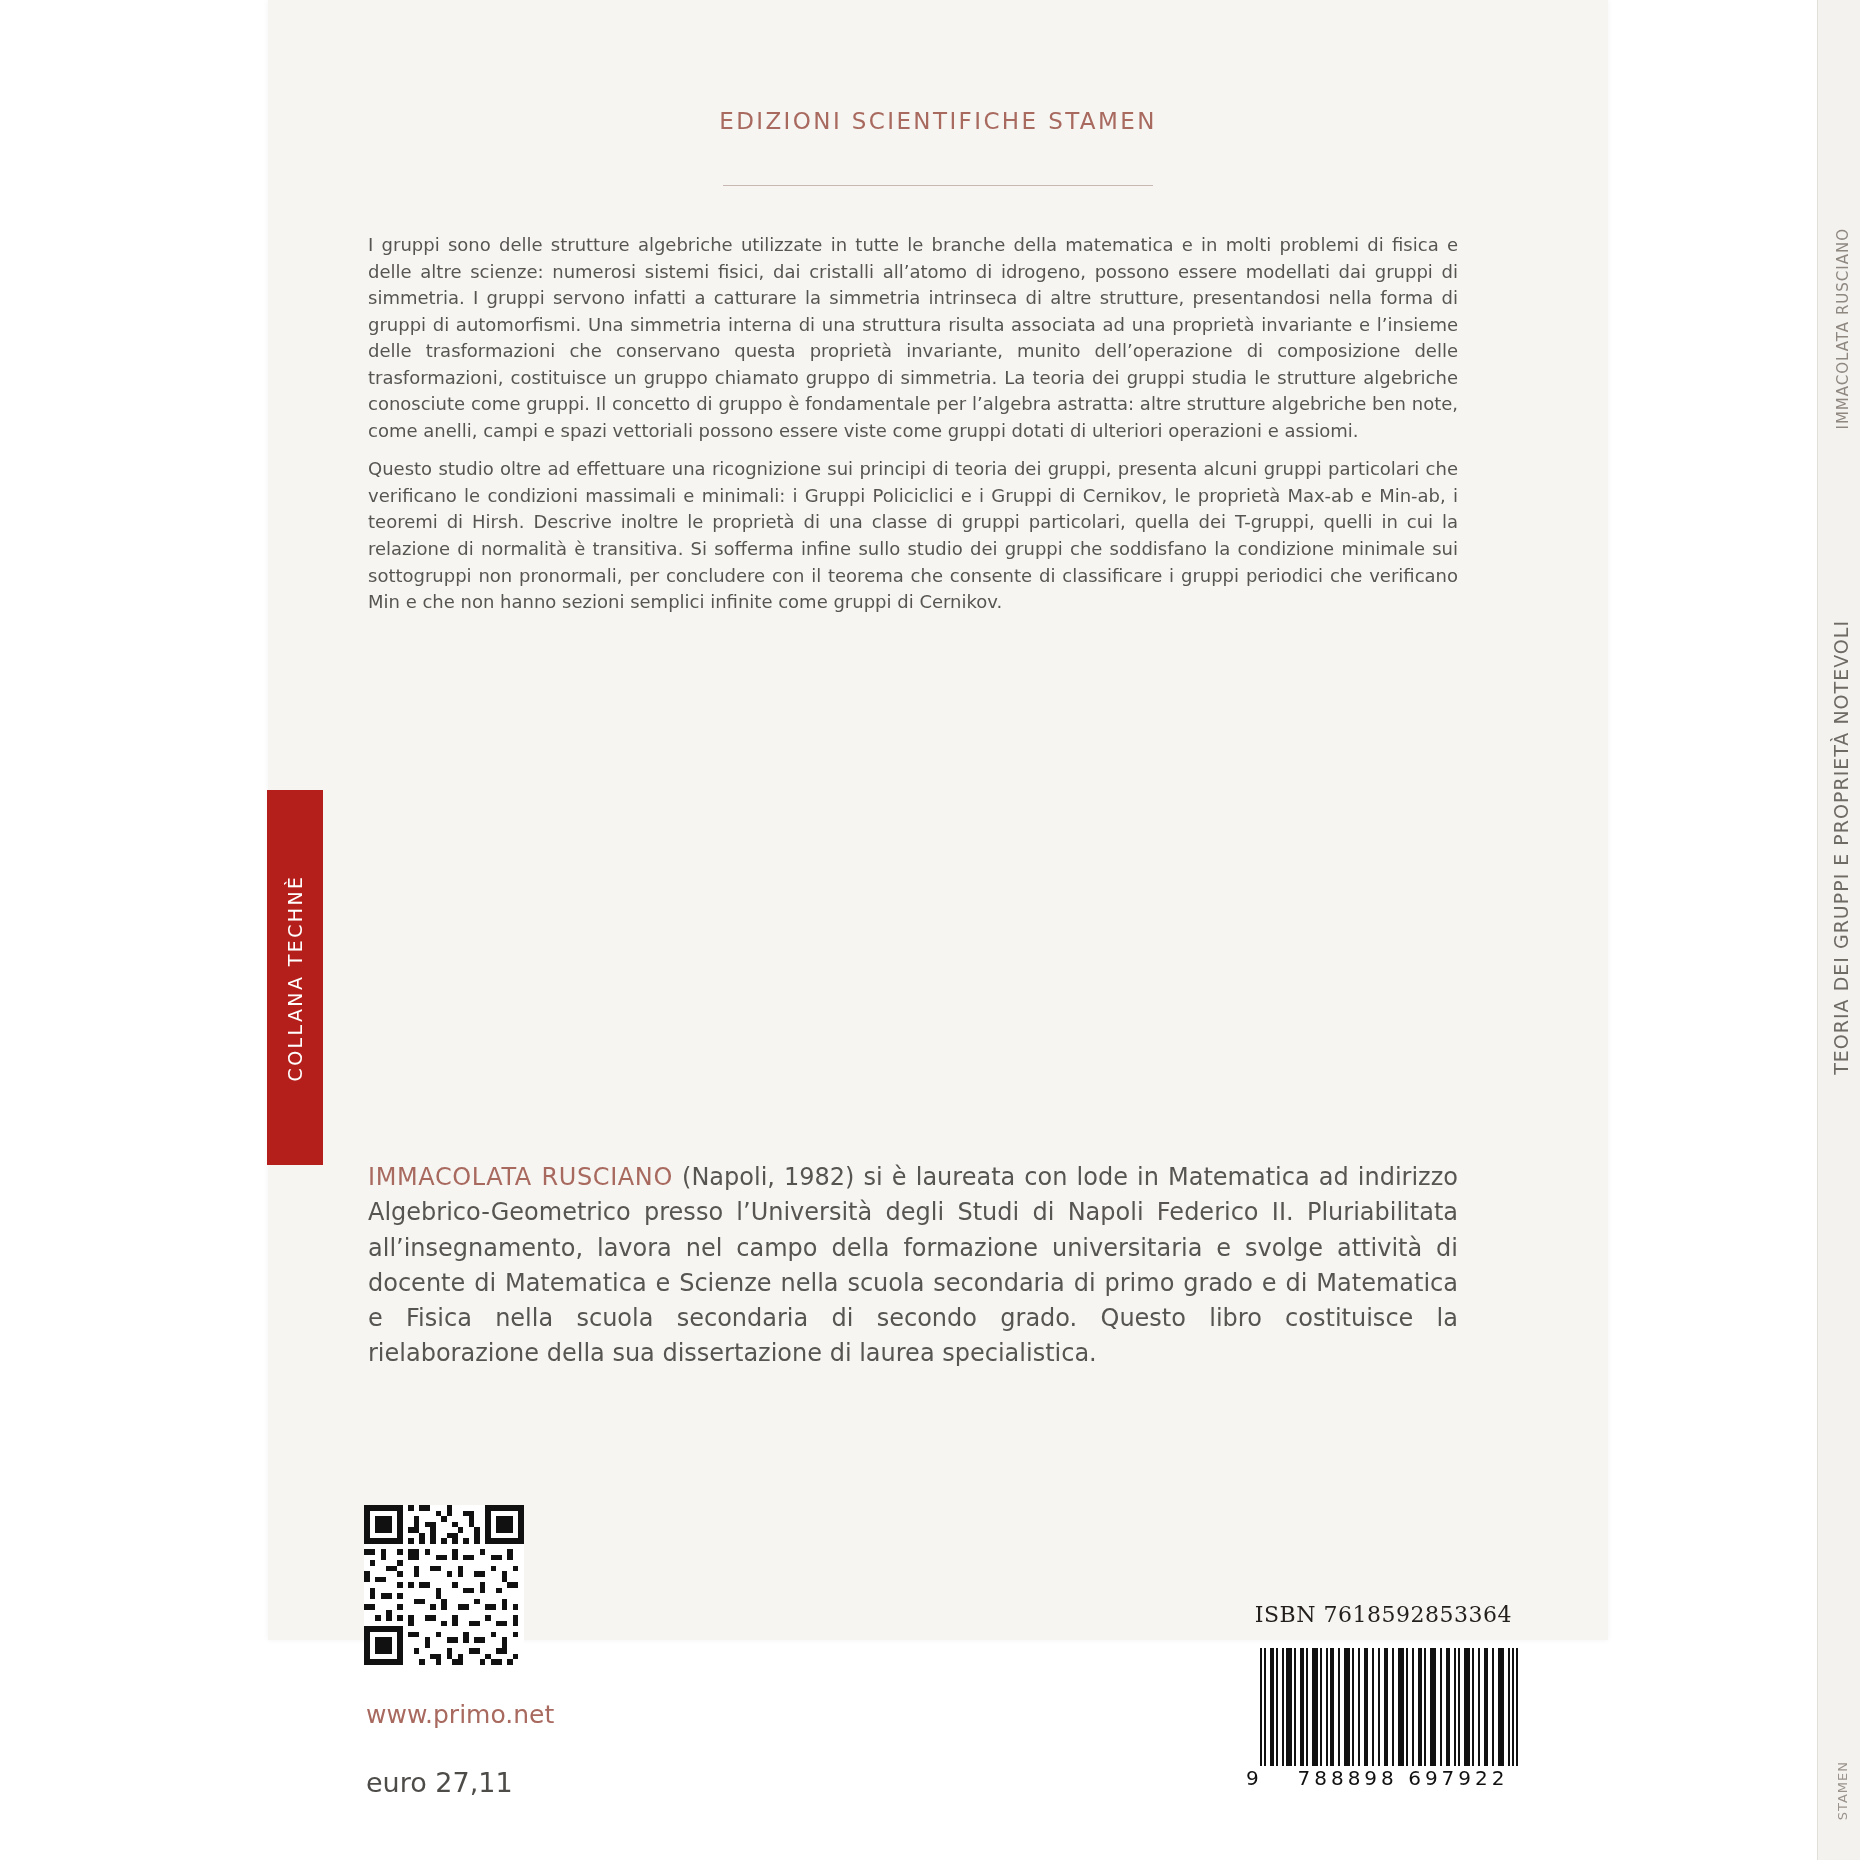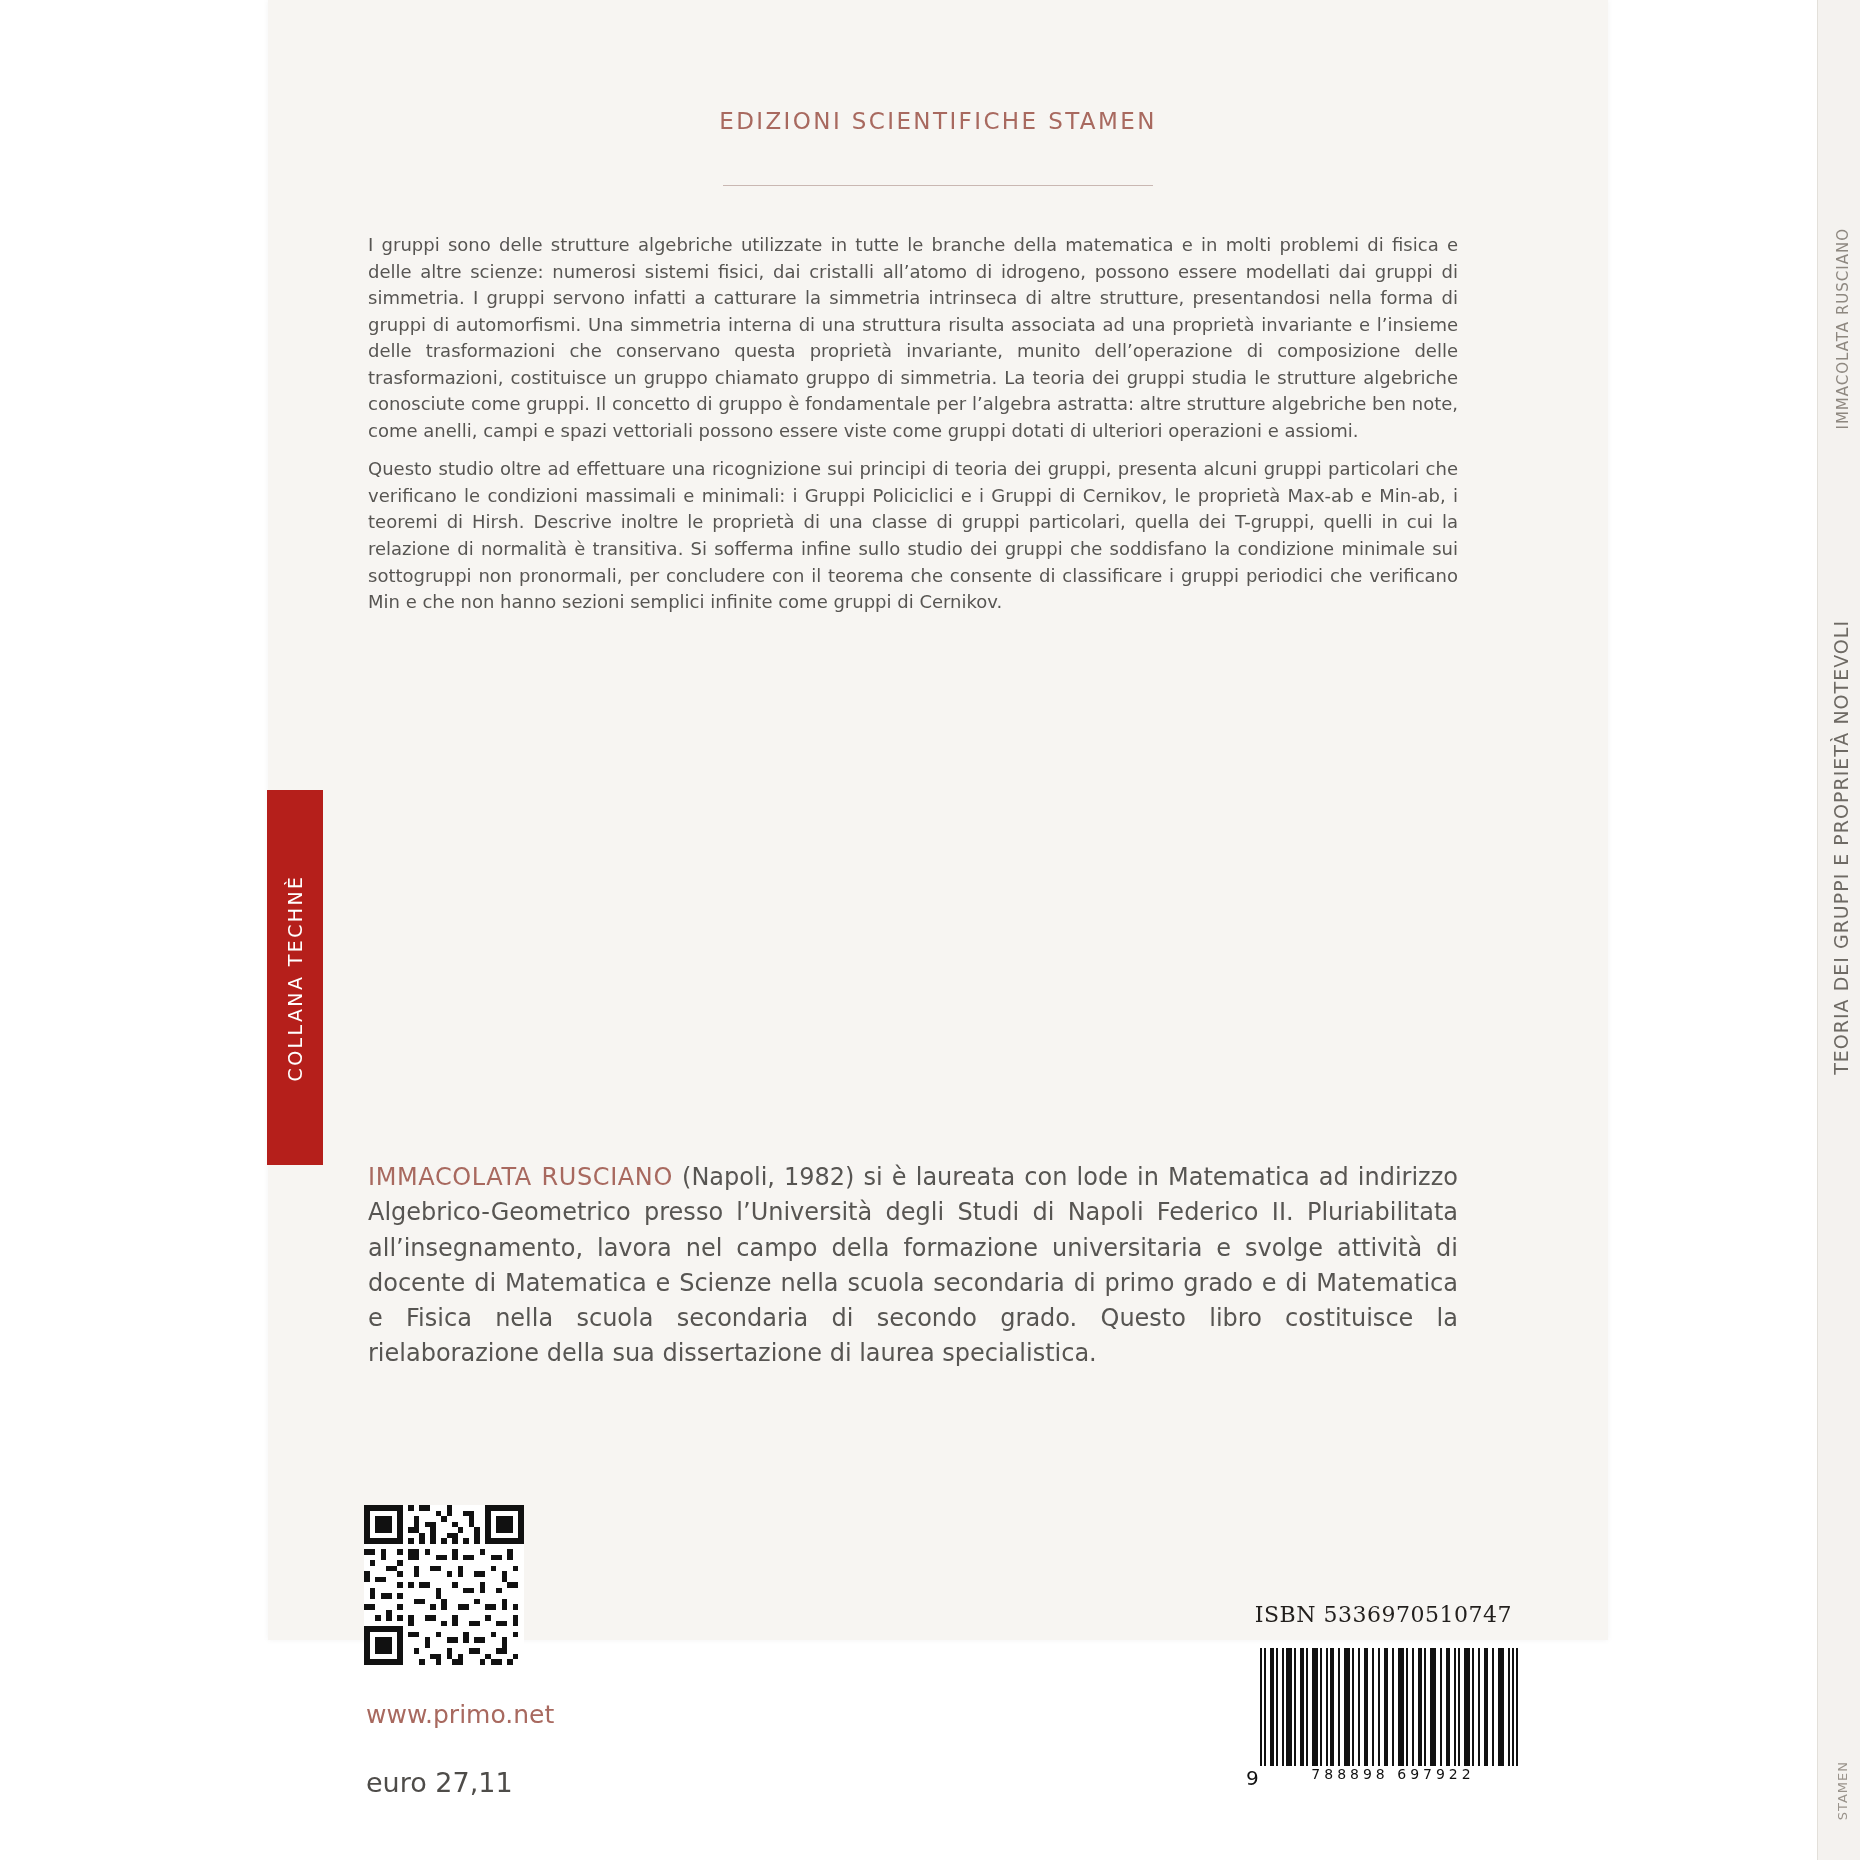--- a/index.html
+++ b/index.html
@@ -193,25 +193,25 @@
     height: 118px;
   }
   .barcode .bars i {
     position: absolute;
     top: 0;
     bottom: 0;
     background: #111;
   }
   .barcode .digits {
     position: absolute;
-    left: 4px;
+    left: 14px;
     top: 118px;
     width: 286px;
     font-family: "DejaVu Sans", sans-serif;
-    font-size: 14px;
+    font-size: 20px;
     color: #111;
     letter-spacing: 4px;
     text-align: center;
   }
   .barcode .digit-left {
     position: absolute;
     left: 0;
     top: 118px;
     font-size: 20px;
     color: #111;
@@ -368,21 +368,21 @@
             <rect x="21" y="28" width="1" height="1"></rect>
           <rect x="23" y="28" width="2" height="1"></rect>
             <rect x="26" y="28" width="1" height="1"></rect>
         </g>
       </svg>
     </div>
 
     <div class="weburl">www.primo.net</div>
     <div class="price">euro 27,11</div>
 
-    <div class="isbn-text">ISBN 5336970510747</div>
+    <div class="isbn-text">ISBN 7618592853364</div>
 
     <div class="barcode">
       <div class="bars">
         <i style="left:0px;width:2px;"></i>
         <i style="left:4px;width:2px;"></i>
         <i style="left:10px;width:4px;"></i>
         <i style="left:16px;width:2px;"></i>
         <i style="left:22px;width:2px;"></i>
         <i style="left:26px;width:6px;"></i>
         <i style="left:34px;width:2px;"></i>

